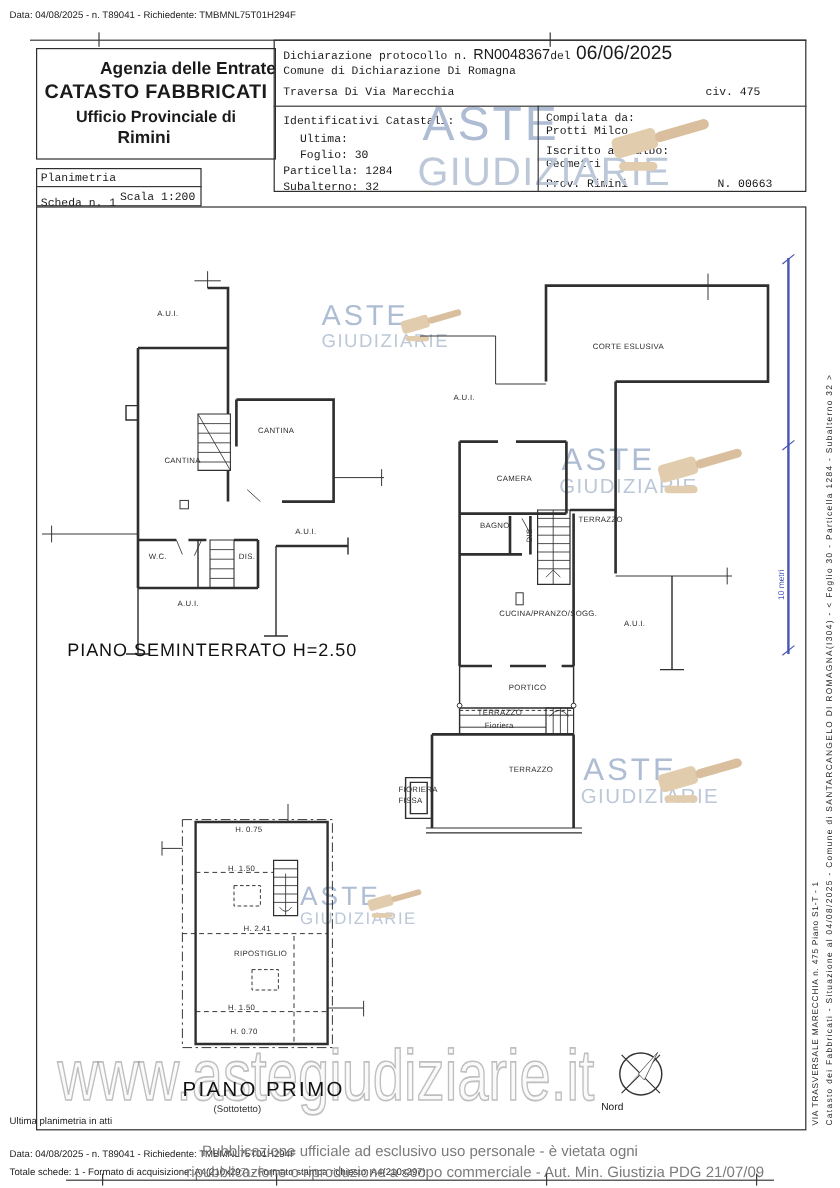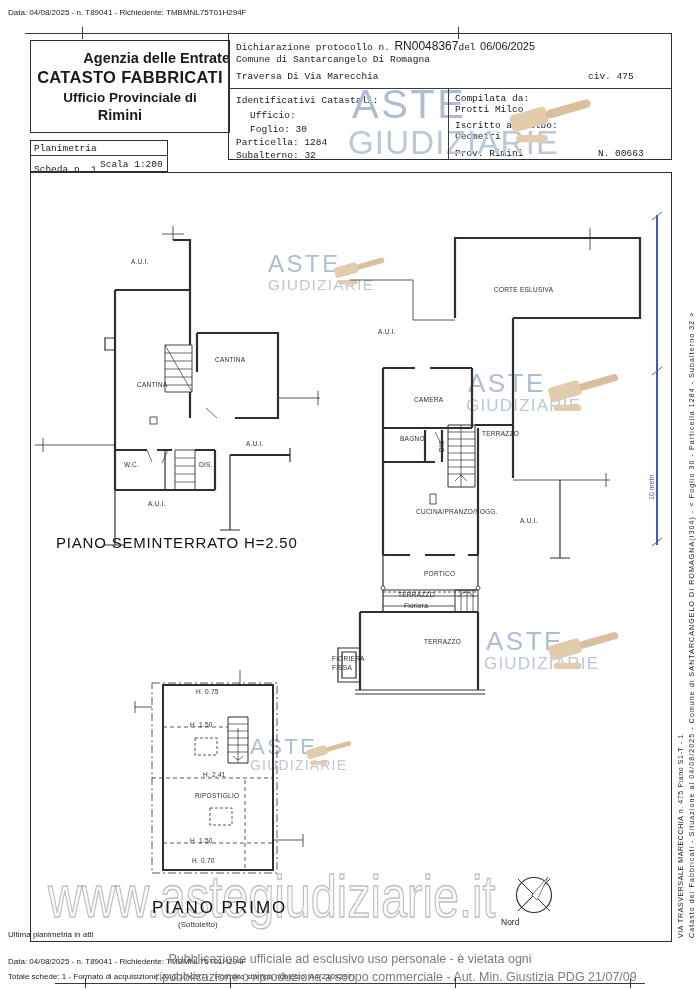--- a/index.html
+++ b/index.html
@@ -50,28 +50,28 @@
   <div class="t mono" style="left:34px;top:164px;font-size:9.5px;">Scheda n. 1</div>
   <div class="t mono" style="left:100px;top:159px;font-size:9.5px;">Scala 1:200</div>
 
   <div class="box" style="left:228px;top:33px;width:444px;height:127px;"></div>
   <div class="hline" style="left:228px;top:88px;width:444px;"></div>
   <div class="vline" style="left:448px;top:88px;height:72px;"></div>
 
   <div class="t" style="left:236px;top:36px;">
     <span class="mono" style="font-size:9.5px;">Dichiarazione protocollo n.</span>
     <span style="font-size:12px;">RN0048367</span><span class="mono" style="font-size:9.5px;">del</span>
-    <span style="font-size:11px;">06/06/2025</span>
+    <span style="font-size:16px;">06/06/2025</span>
   </div>
-  <div class="t mono" style="left:236px;top:54px;font-size:9.5px;">Comune di Santarcangelo Di Romagna</div>
+  <div class="t mono" style="left:236px;top:54px;font-size:9.5px;">Comune di Dichiarazione Di Romagna</div>
   <div class="t mono" style="left:236px;top:71px;font-size:9.5px;">Traversa Di Via Marecchia</div>
   <div class="t mono" style="left:588px;top:71px;font-size:9.5px;">civ. 475</div>
 
   <div class="t mono" style="left:236px;top:95px;font-size:9.5px;">Identificativi Catastali:</div>
-  <div class="t mono" style="left:250px;top:110px;font-size:9.5px;">Ufficio:</div>
+  <div class="t mono" style="left:250px;top:110px;font-size:9.5px;">Ultima:</div>
   <div class="t mono" style="left:250px;top:124px;font-size:9.5px;">Foglio: 30</div>
   <div class="t mono" style="left:236px;top:137px;font-size:9.5px;">Particella: 1284</div>
   <div class="t mono" style="left:236px;top:150px;font-size:9.5px;">Subalterno: 32</div>
 
   <div class="t mono" style="left:455px;top:93px;font-size:9.5px;">Compilata da:</div>
   <div class="t mono" style="left:455px;top:104px;font-size:9.5px;">Protti Milco</div>
   <div class="t mono" style="left:455px;top:120px;font-size:9.5px;">Iscritto all'albo:</div>
   <div class="t mono" style="left:455px;top:131px;font-size:9.5px;">Geometri</div>
   <div class="t mono" style="left:455px;top:148px;font-size:9.5px;">Prov. Rimini</div>
   <div class="t mono" style="left:598px;top:148px;font-size:9.5px;">N. 00663</div>

